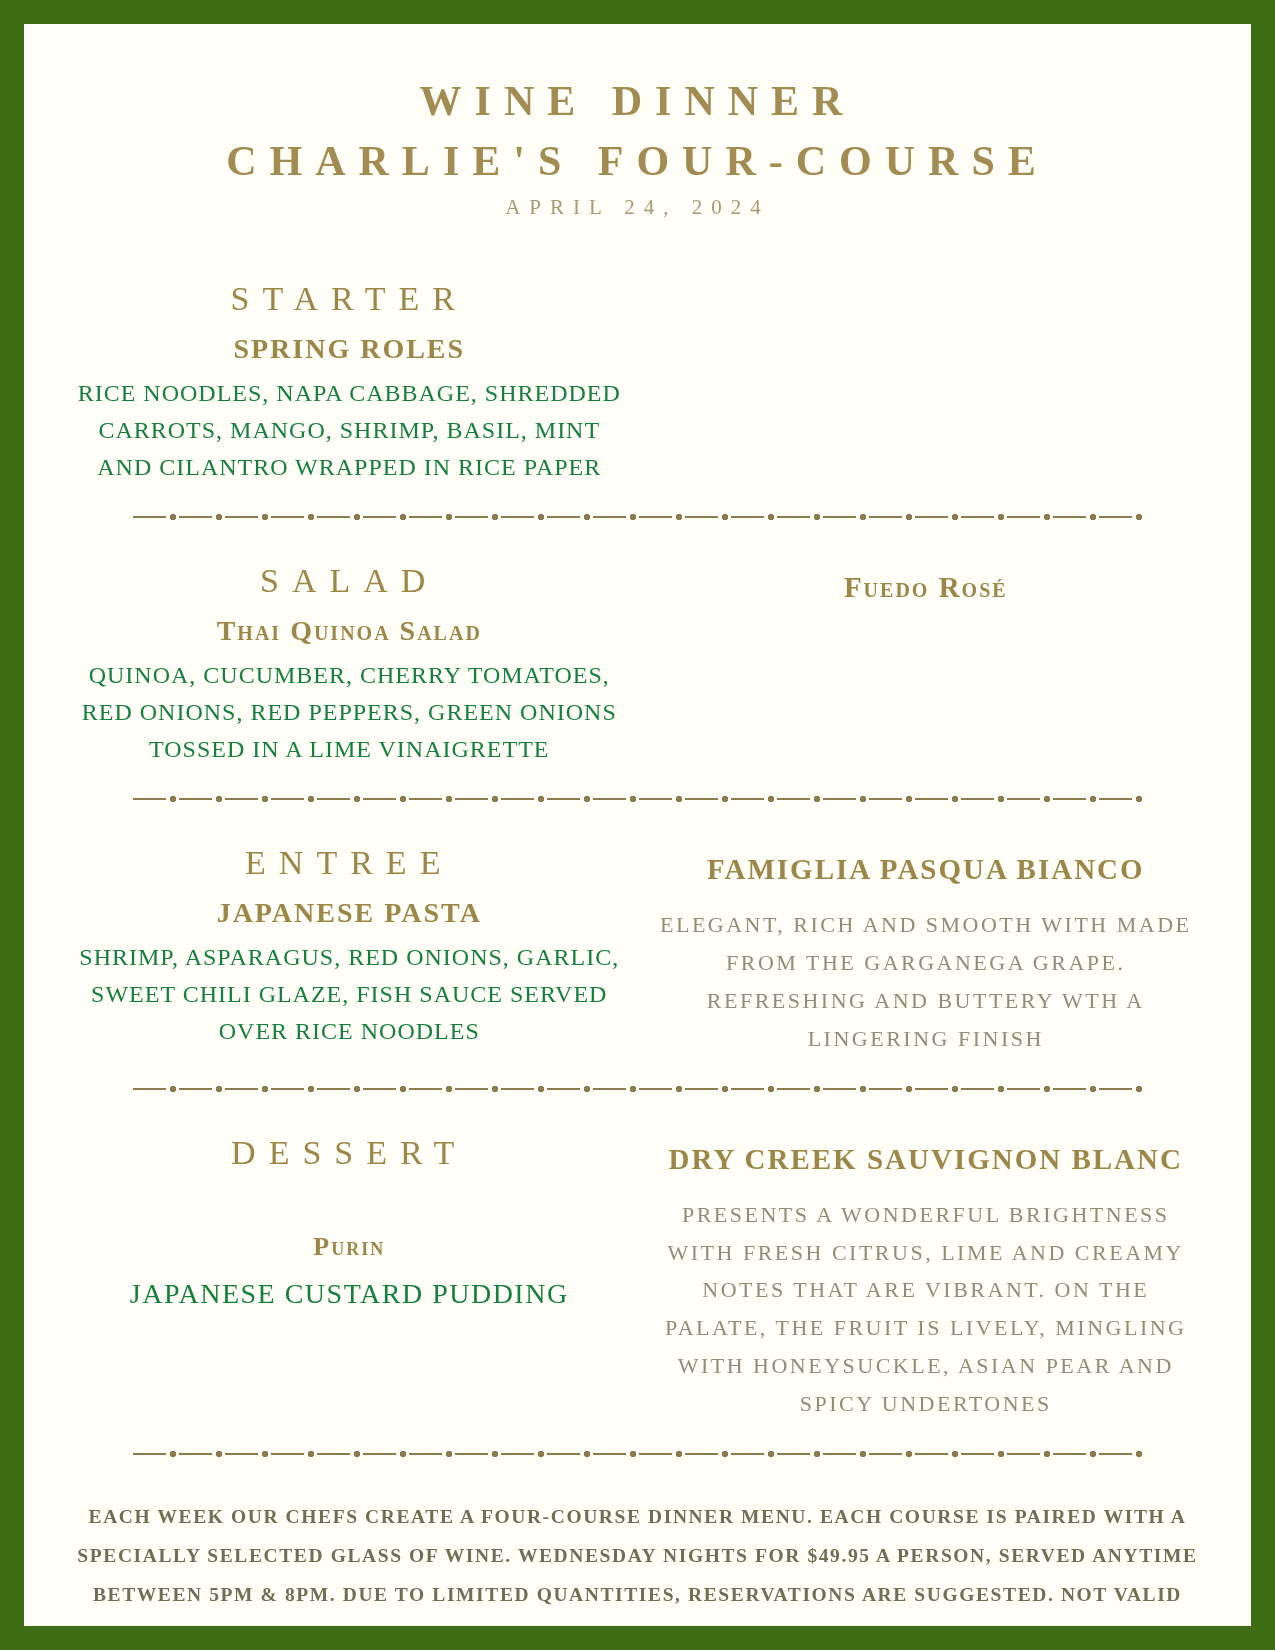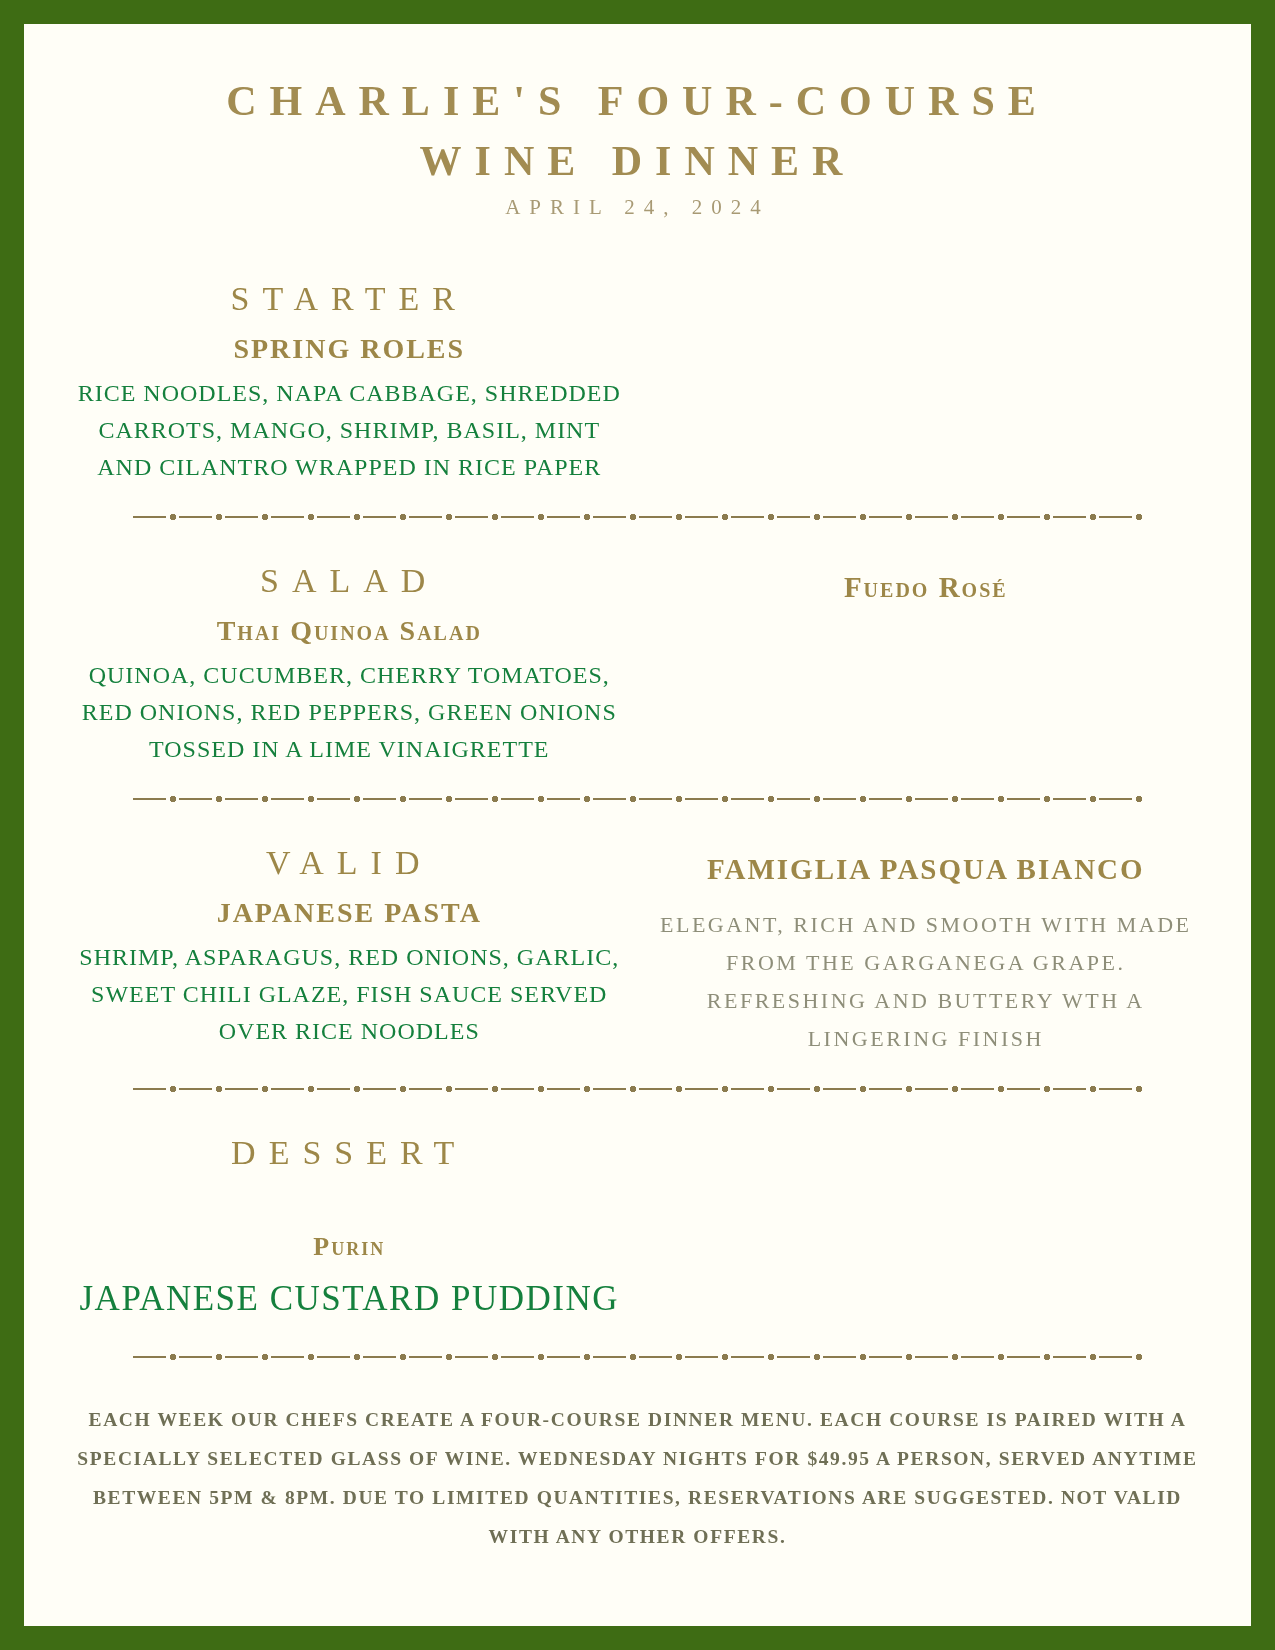--- a/index.html
+++ b/index.html
@@ -93,42 +93,42 @@
     margin: 26px auto 38px auto;
     background-image:
       linear-gradient(to right, #8b7b4e 0 33px, rgba(0,0,0,0) 33px),
       radial-gradient(circle 3px at 23px 50%, #8b7b4e 0 3px, rgba(0,0,0,0) 3.5px);
     background-size: 46px 2px, 46px 10px;
     background-position: 0 center, 17px center;
     background-repeat: repeat-x;
   }
 
   .dessert-dish { margin-top: 58px; font-size: 26px; }
-  .dessert-desc { font-size: 35px; letter-spacing: 1.5px; }
+  .dessert-desc { font-size: 28px; letter-spacing: 1.5px; }
 
   .footer {
     text-align: center;
     color: #6f6f55;
     font-size: 19.5px;
     font-weight: 700;
     letter-spacing: 1.6px;
     line-height: 2.0;
     margin: 4px auto 0 auto;
     max-width: 1125px;
   }
 </style>
 </head>
 <body>
 
 <div class="page">
   <div class="paper">
 
     <div class="title">
+      <div>WINE DINNER</div>
       <div>CHARLIE'S FOUR-COURSE</div>
-      <div>WINE DINNER</div>
     </div>
     <div class="date">APRIL 24, 2024</div>
 
     <div class="course-row row-1">
       <div class="col">
         <div class="course-name">STARTER</div>
         <div class="dish-name">SPRING ROLES</div>
         <div class="dish-desc">RICE NOODLES, NAPA CABBAGE, SHREDDED CARROTS, MANGO, SHRIMP, BASIL, MINT AND CILANTRO WRAPPED IN RICE PAPER</div>
       </div>
     </div>
@@ -143,38 +143,42 @@
       </div>
       <div class="col">
         <div class="wine-name">Fuedo Rosé</div>
       </div>
     </div>
 
     <div class="divider"></div>
 
     <div class="course-row">
       <div class="col">
-        <div class="course-name">VALID</div>
+        <div class="course-name">ENTREE</div>
         <div class="dish-name">JAPANESE PASTA</div>
         <div class="dish-desc">SHRIMP, ASPARAGUS, RED ONIONS, GARLIC, SWEET CHILI GLAZE, FISH SAUCE SERVED OVER RICE NOODLES</div>
       </div>
       <div class="col">
         <div class="wine-name">FAMIGLIA PASQUA BIANCO</div>
         <div class="wine-desc">ELEGANT, RICH AND SMOOTH WITH MADE FROM THE GARGANEGA GRAPE. REFRESHING AND BUTTERY WTH A LINGERING FINISH</div>
       </div>
     </div>
 
     <div class="divider"></div>
 
     <div class="course-row">
       <div class="col">
         <div class="course-name">DESSERT</div>
         <div class="dish-name dessert-dish">Purin</div>
         <div class="dish-desc dessert-desc">JAPANESE CUSTARD PUDDING</div>
       </div>
+      <div class="col">
+        <div class="wine-name">DRY CREEK SAUVIGNON BLANC</div>
+        <div class="wine-desc">PRESENTS A WONDERFUL BRIGHTNESS WITH FRESH CITRUS, LIME AND CREAMY NOTES THAT ARE VIBRANT. ON THE PALATE, THE FRUIT IS LIVELY, MINGLING WITH HONEYSUCKLE, ASIAN PEAR AND SPICY UNDERTONES</div>
+      </div>
     </div>
 
     <div class="divider"></div>
 
     <div class="footer">EACH WEEK OUR CHEFS CREATE A FOUR-COURSE DINNER MENU. EACH COURSE IS PAIRED WITH A SPECIALLY SELECTED GLASS OF WINE. WEDNESDAY NIGHTS FOR $49.95 A PERSON, SERVED ANYTIME BETWEEN 5PM &amp; 8PM. DUE TO LIMITED QUANTITIES, RESERVATIONS ARE SUGGESTED. NOT VALID WITH ANY OTHER OFFERS.</div>
 
   </div>
 </div>
 
 </body></html>

